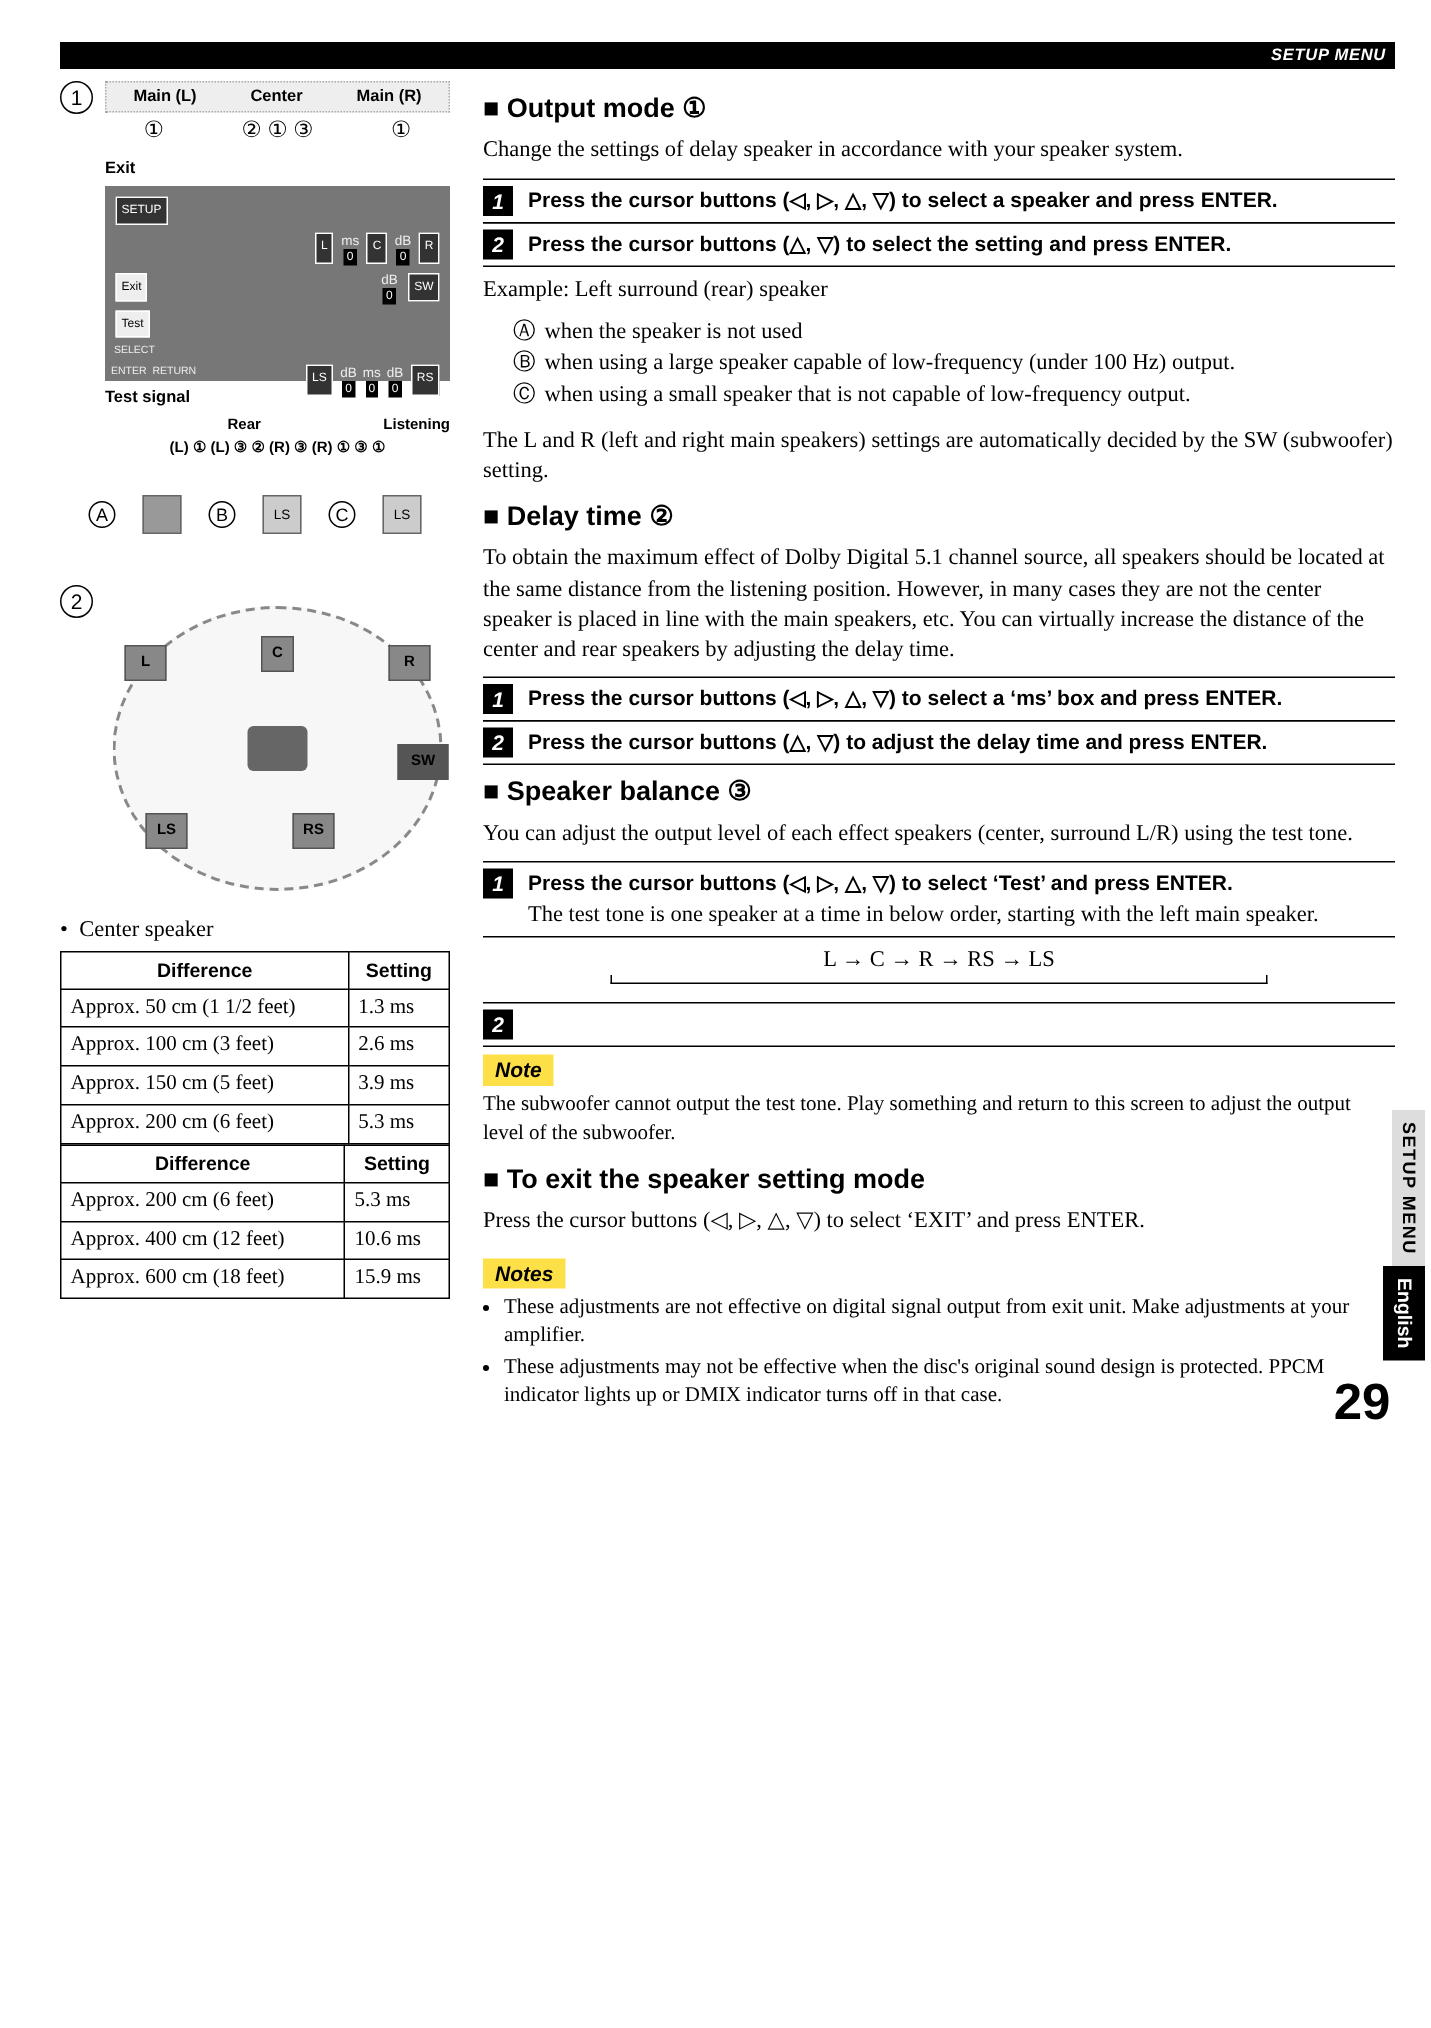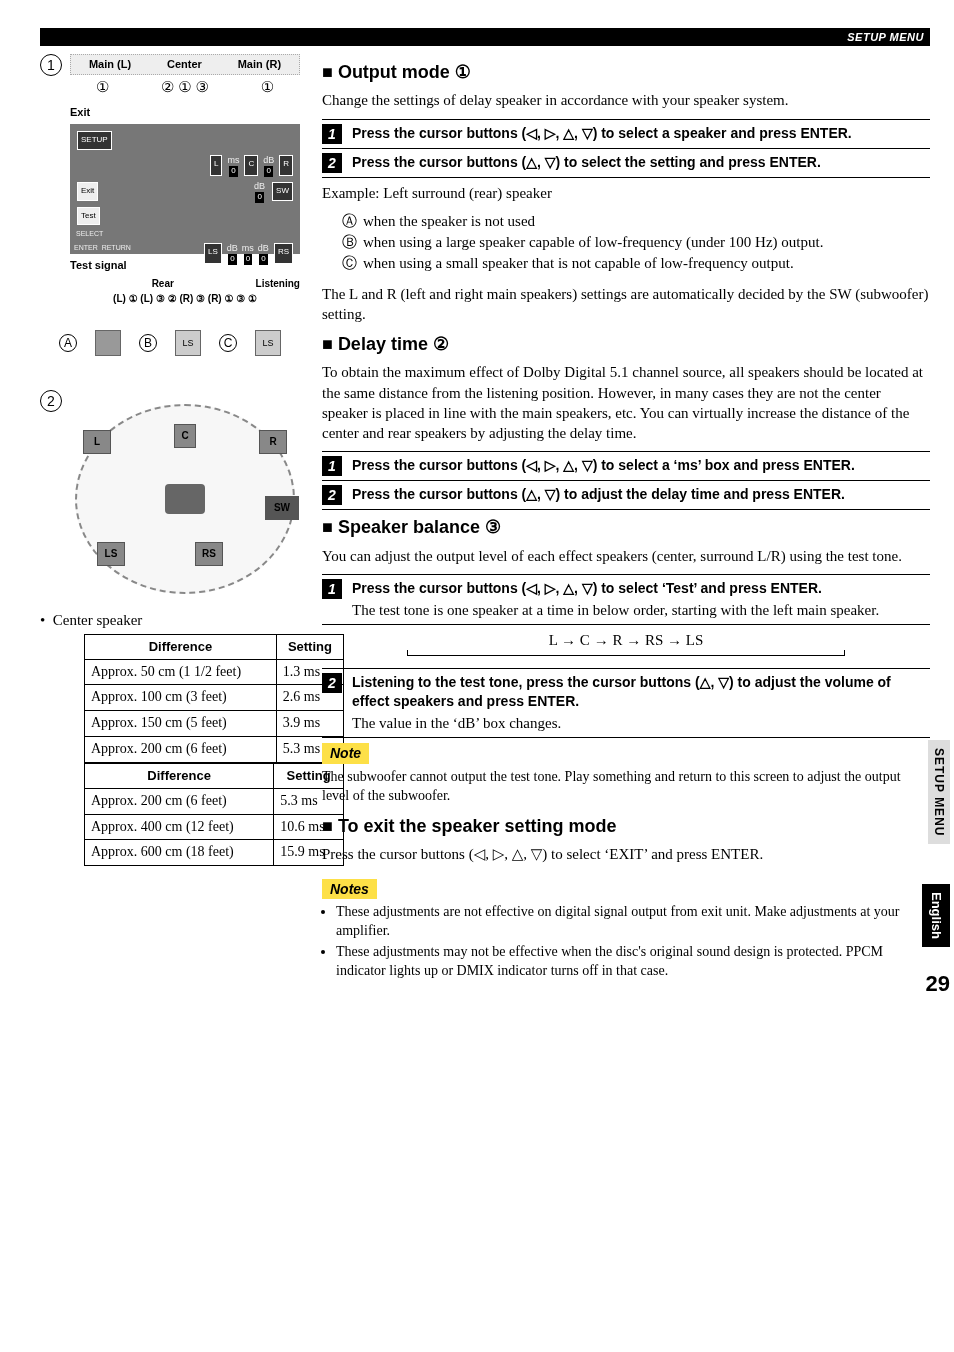--- a/index.html
+++ b/index.html
@@ -138,21 +138,20 @@
   .spk {
     position:absolute; width:28px;height:24px;background:#888;border:1px solid #555;
     font-family:Arial;font-size:10px;font-weight:bold;display:flex;align-items:center;justify-content:center;
   }
   
   .bullet-heading { margin: 10px 0 4px 0; }
   table.settings {
     border-collapse: collapse;
     width: 100%;
     font-size: 14px;
-    margin-left: 44px;
   }
   table.settings th, table.settings td {
     border: 1px solid #000;
     padding: 3px 6px;
     text-align: left;
   }
   table.settings th {
     font-family: Arial, Helvetica, sans-serif;
     font-weight: bold;
     text-align: center;
@@ -239,24 +238,24 @@
     writing-mode: vertical-rl;
     background: #000;
     color:#fff;
     font-family: Arial, Helvetica, sans-serif;
     font-size: 13px;
     font-weight: bold;
     padding: 8px 5px;
   }
   .page-num {
     position:absolute;
-    right: 4px;
+    right: 27px;
     bottom: 8px;
     font-family: Arial, Helvetica, sans-serif;
-    font-size: 22px;
+    font-size: 34px;
     font-weight: bold;
   }
 </style>
 </head>
 <body>
 
 <div class="page">
   <div class="top-bar">
     <span class="top-bar-text">SETUP MENU</span>
   </div>
@@ -473,24 +472,20 @@
           <span>Press the cursor buttons (◁, ▷, △, ▽) to select ‘Test’ and press ENTER.</span>
           <span class="nb">The test tone is one speaker at a time in below order, starting with the left main speaker.</span>
         </div>
       </div>
       <div class="tone-order">
         <span>L → C → R → RS → LS</span>
         <span class="loopbar"></span>
       </div>
       <div class="step">
         <div class="step-num">2</div>
-        <div class="step-body">
-          <span>Listening to the test tone, press the cursor buttons (△, ▽) to adjust the volume of effect speakers and press ENTER.</span>
-          <span class="nb">The value in the ‘dB’ box changes.</span>
-        </div>
       </div>
       <div class="note-label">Note</div>
       <div class="note-text">The subwoofer cannot output the test tone. Play something and return to this screen to adjust the output level of the subwoofer.</div>
 
       <h2 class="sec">To exit the speaker setting mode</h2>
       <div class="para">Press the cursor buttons (◁, ▷, △, ▽) to select ‘EXIT’ and press ENTER.</div>
       <div class="note-label">Notes</div>
       <ul class="notes" id="exit-notes">
           <li>These adjustments are not effective on digital signal output from exit unit. Make adjustments at your amplifier.</li>
           <li>These adjustments may not be effective when the disc's original sound design is protected. PPCM indicator lights up or DMIX indicator turns off in that case.</li>

